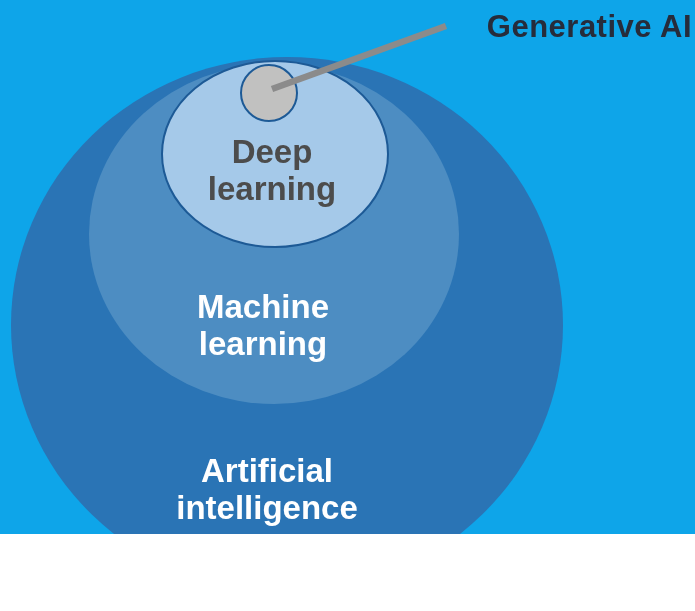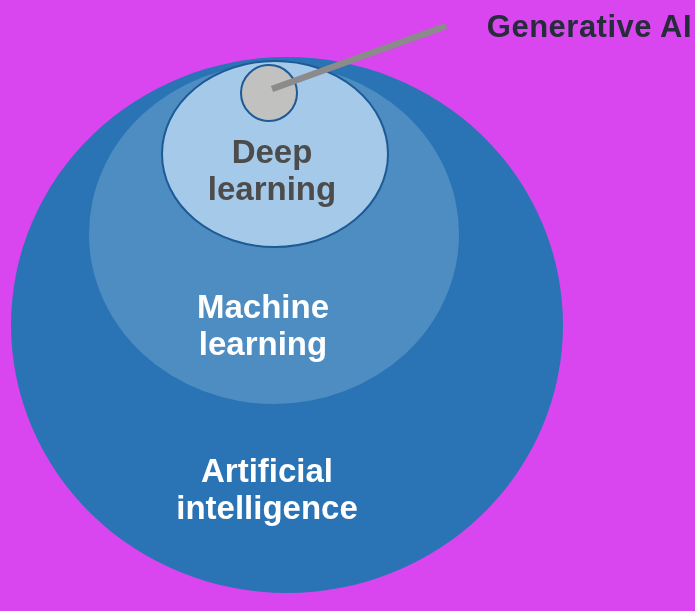--- a/index.html
+++ b/index.html
@@ -3,22 +3,22 @@
 <meta charset="utf-8">
 <style>
   html, body {
     margin: 0;
     padding: 0;
     background: #ffffff;
   }
   #canvas {
     position: relative;
     width: 695px;
-    height: 611px;
-    background: #d946ef;
+    height: 534px;
+    background: #0ea5e9;
     overflow: hidden;
     font-family: "Liberation Sans", sans-serif;
   }
   svg text {
     font-family: "Liberation Sans", sans-serif;
     font-weight: 700;
   }
   .ring-label {
     font-size: 33px;
   }

